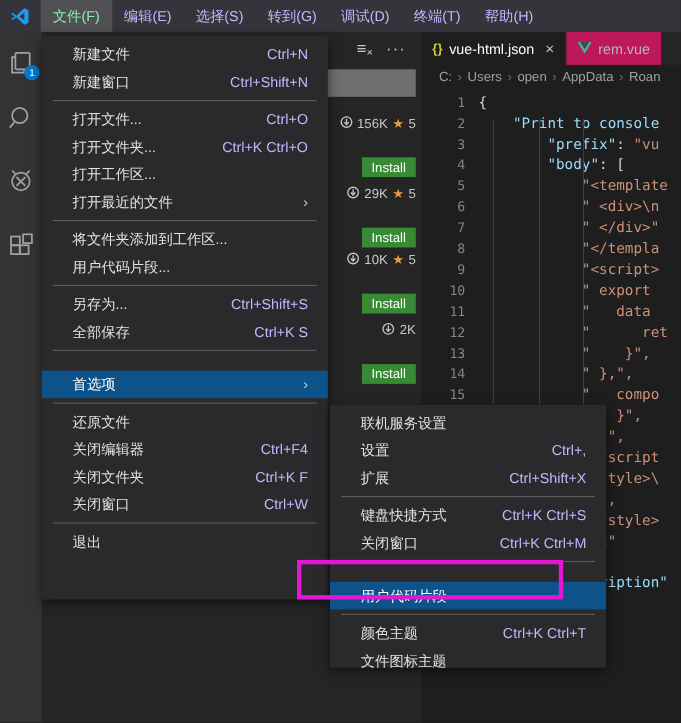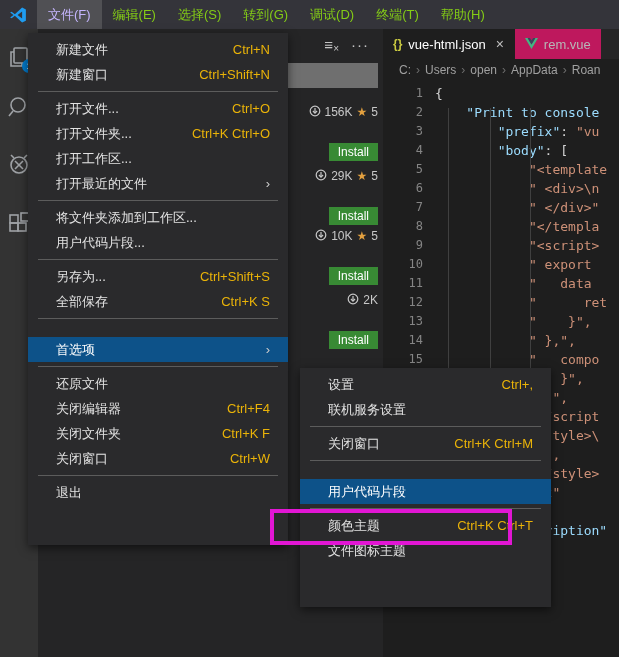--- a/index.html
+++ b/index.html
@@ -5,23 +5,23 @@
   * { margin:0; padding:0; box-sizing:border-box; }
   html,body { width:619px; height:657px; overflow:hidden; background:#1e1e1e;
     font-family:"Liberation Sans", sans-serif; }
   .app { position:relative; width:619px; height:657px; background:#1e1e1e; }
 
   
   .titlebar { position:absolute; left:0; top:0; width:619px; height:29px;
     background:#34343a; display:flex; align-items:center; z-index:10; }
   .logo { width:18px; height:18px; margin:0 10px 0 9px; }
   .menubar { display:flex; height:100%; }
-  .menubar-item { color:#84cc16; font-size:13px; padding:0 11px; display:flex;
+  .menubar-item { color:#c4b5fd; font-size:13px; padding:0 11px; display:flex;
     align-items:center; height:100%; cursor:default; }
-  .menubar-item.active { background:#505054; color:#c4b5fd; }
+  .menubar-item.active { background:#505054; color:#86efac; }
 
   
   .activitybar { position:absolute; left:0; top:29px; width:38px; bottom:0;
     background:#333333; z-index:5; }
   .act-icon { position:absolute; left:6px; width:26px; height:26px; }
   .act-icon svg { stroke:#9fa2a6; fill:none; stroke-width:1.6; }
   .badge { position:absolute; right:-4px; bottom:-3px; width:14px; height:14px;
     border-radius:50%; background:#007acc; color:#fff; font-size:9px;
     display:flex; align-items:center; justify-content:center; }
 
@@ -71,25 +71,25 @@
   .guide { position:absolute; width:1px; background:#404040; top:27px; height:262px; }
   .g0 { left:65px; } .g1 { left:107px; } .g2 { left:147px; }
   .line { display:flex; height:19px; line-height:19px; white-space:pre; }
   .ln { width:52px; text-align:right; padding-right:12px; color:#858585;
     flex:none; font-size:12px; }
   .seg-p { color:#d4d4d4; } .seg-k { color:#9cdcfe; } .seg-s { color:#ce9178; }
 
   
   .menu { position:absolute; background:#2a2a2c; box-shadow:0 3px 9px rgba(0,0,0,.55);
     padding:4px 0; }
-  .file-menu { left:28px; top:33px; width:260px; height:512px; z-index:40; }
+  .file-menu { left:38px; top:33px; width:260px; height:512px; z-index:40; }
   .submenu { left:300px; top:368px; width:251px; height:239px; z-index:50; }
   .menu-item { height:25px; display:flex; align-items:center; padding:0 18px 0 28px;
     color:#e2e2e2; font-size:13px; cursor:default; }
-  .menu-item .shortcut { margin-left:auto; color:#eab308; }
+  .menu-item .shortcut { margin-left:auto; color:#c4b5fd; }
   .menu-item .arrow { margin-left:auto; color:#cccccc; font-size:13px; }
   .menu-item.highlighted { background:#0d5289; color:#ffffff;margin-top:18px; }
   .menu-divider { height:1px; background:#5c5c5c; margin:4px 10px; }
 
   
   .annotation-box { position:absolute; left:270px; top:509px; width:242px;
     height:36px; border:4px solid #e216d4; z-index:60; pointer-events:none; }
 </style>
 </head>
 <body>
@@ -337,27 +337,35 @@
         <span class="shortcut">Ctrl+W</span>
       </div>
       <div class="menu-divider"></div>
       <div class="menu-item">
         <span>退出</span>
       </div>
     </div>
 
   <div class="menu submenu" id="pref-menu">
       <div class="menu-item">
+        <span>联机服务设置</span>
+      </div>
+      <div class="menu-item">
         <span>设置</span>
         <span class="shortcut">Ctrl+,</span>
       </div>
       <div class="menu-item">
-        <span>联机服务设置</span>
-      </div>
-      <div class="menu-divider"></div>
+        <span>扩展</span>
+        <span class="shortcut">Ctrl+Shift+X</span>
+      </div>
+      <div class="menu-divider"></div>
+      <div class="menu-item">
+        <span>键盘快捷方式</span>
+        <span class="shortcut">Ctrl+K Ctrl+S</span>
+      </div>
       <div class="menu-item">
         <span>关闭窗口</span>
         <span class="shortcut">Ctrl+K Ctrl+M</span>
       </div>
       <div class="menu-divider"></div>
       <div class="menu-item highlighted">
         <span>用户代码片段</span>
       </div>
       <div class="menu-divider"></div>
       <div class="menu-item">

